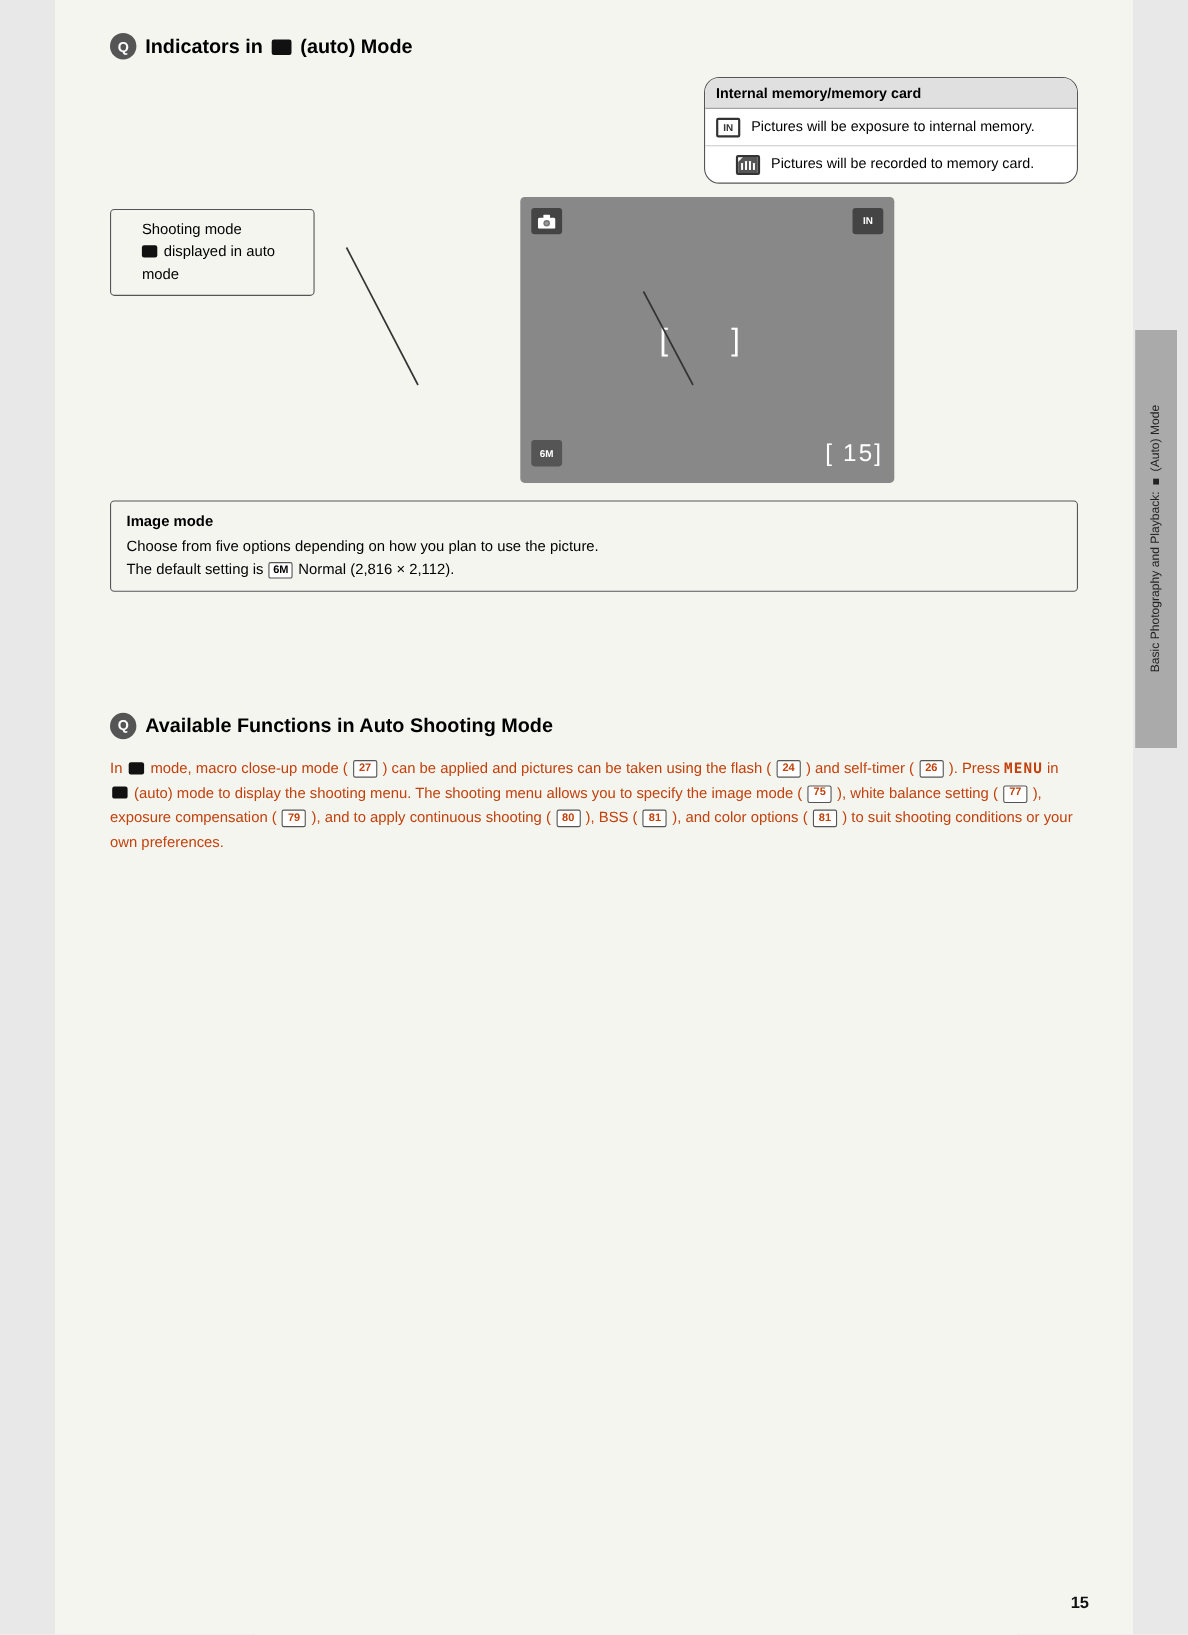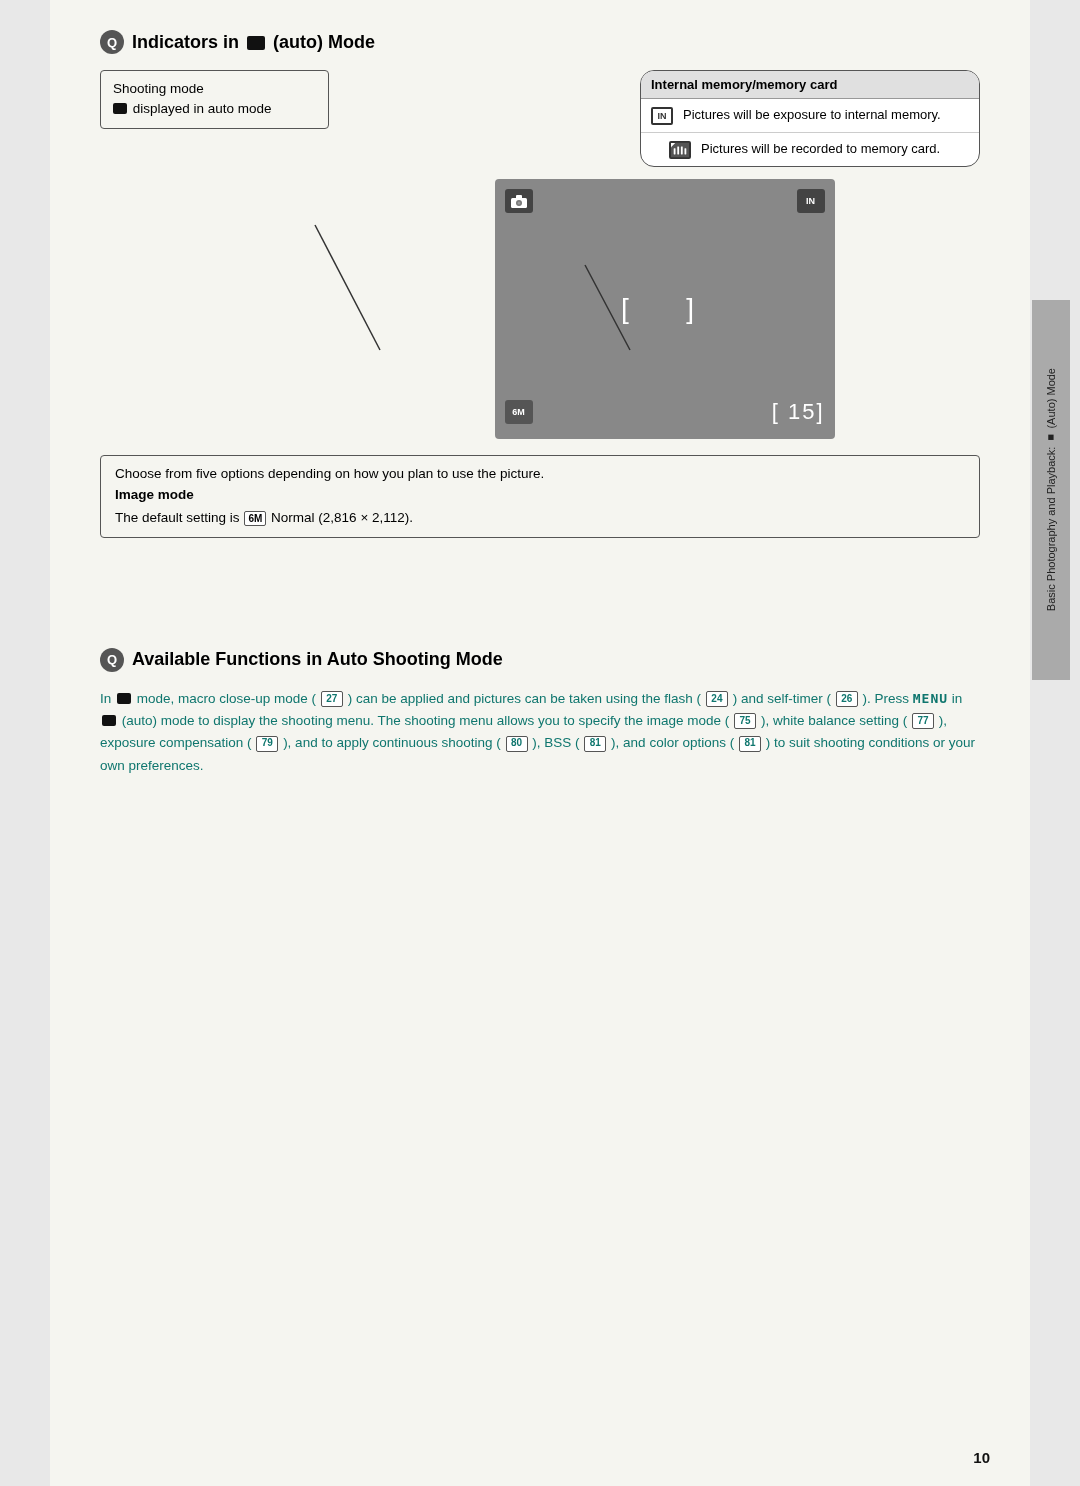--- a/index.html
+++ b/index.html
@@ -95,25 +95,26 @@
       display: flex;
       gap: 20px;
       margin-bottom: 16px;
       position: relative;
     }
 
     
     .annotation-left {
       border: 1.5px solid #555;
       border-radius: 4px;
-      padding: 8px 12px;
+      padding: 8px 28px;
       font-size: 13.5px;
       line-height: 1.5;
-      width: 229px;
+      width: 186px;
       height: fit-content;
+      margin-top: 120px;
       flex-shrink: 0;
       background: #f5f5f0;
     }
 
     
     .right-side {
       flex: 1;
       display: flex;
       flex-direction: column;
       gap: 12px;
@@ -262,21 +263,21 @@
     }
 
     
     .functions-section {
       margin-top: 50px;
     }
 
     .functions-body {
       font-size: 13.5px;
       line-height: 1.65;
-      color: #0f766e;
+      color: #c2410c;
     }
 
     .functions-body .ref-box {
       display: inline-flex;
       align-items: center;
       justify-content: center;
       border: 1px solid #555;
       border-radius: 2px;
       padding: 0 3px;
       font-size: 10px;
@@ -404,22 +405,22 @@
     <svg class="connectors-svg" style="position:absolute;top:0;left:0;width:100%;height:100%;pointer-events:none;overflow:visible;">
 
       <line x1="215" y1="155" x2="280" y2="280" stroke="#333" stroke-width="1.5"></line>
 
       <line x1="485" y1="195" x2="530" y2="280" stroke="#333" stroke-width="1.5"></line>
     </svg>
 
   </div>
 
   <div class="image-mode-box">
+    <div style="font-weight:bold;margin-bottom:2px;">Image mode</div>
     <div>Choose from five options depending on how you plan to use the picture.</div>
-    <div style="font-weight:bold;margin-bottom:2px;">Image mode</div>
     <div>
       <span>The default setting is </span>
       <span style="display:inline-flex;align-items:center;justify-content:center;border:1.5px solid #555;border-radius:2px;padding:0 2px;font-size:10px;font-weight:bold;min-width:22px;height:15px;margin:0 1px;vertical-align:middle;background:white;">6M</span>
       <span> Normal (2,816 × 2,112).</span>
     </div>
   </div>
 
   <div style="height:60px;"></div>
 
   <div class="functions-section">
@@ -450,15 +451,15 @@
       <span>), and to apply continuous shooting (</span>
       <span class="ref-box" style="display:inline-flex;align-items:center;justify-content:center;border:1px solid #555;border-radius:2px;padding:0 3px;font-size:10px;font-weight:bold;min-width:22px;height:16px;margin:0 1px;vertical-align:middle;background:white;">80</span>
       <span>), BSS (</span>
       <span class="ref-box" style="display:inline-flex;align-items:center;justify-content:center;border:1px solid #555;border-radius:2px;padding:0 3px;font-size:10px;font-weight:bold;min-width:22px;height:16px;margin:0 1px;vertical-align:middle;background:white;">81</span>
       <span>), and color options (</span>
       <span class="ref-box" style="display:inline-flex;align-items:center;justify-content:center;border:1px solid #555;border-radius:2px;padding:0 3px;font-size:10px;font-weight:bold;min-width:22px;height:16px;margin:0 1px;vertical-align:middle;background:white;">81</span>
       <span>) to suit shooting conditions or your own preferences.</span>
     </div>
   </div>
 
-  <div class="page-number">10</div>
+  <div class="page-number">15</div>
 
 </div>
 
 </body></html>

